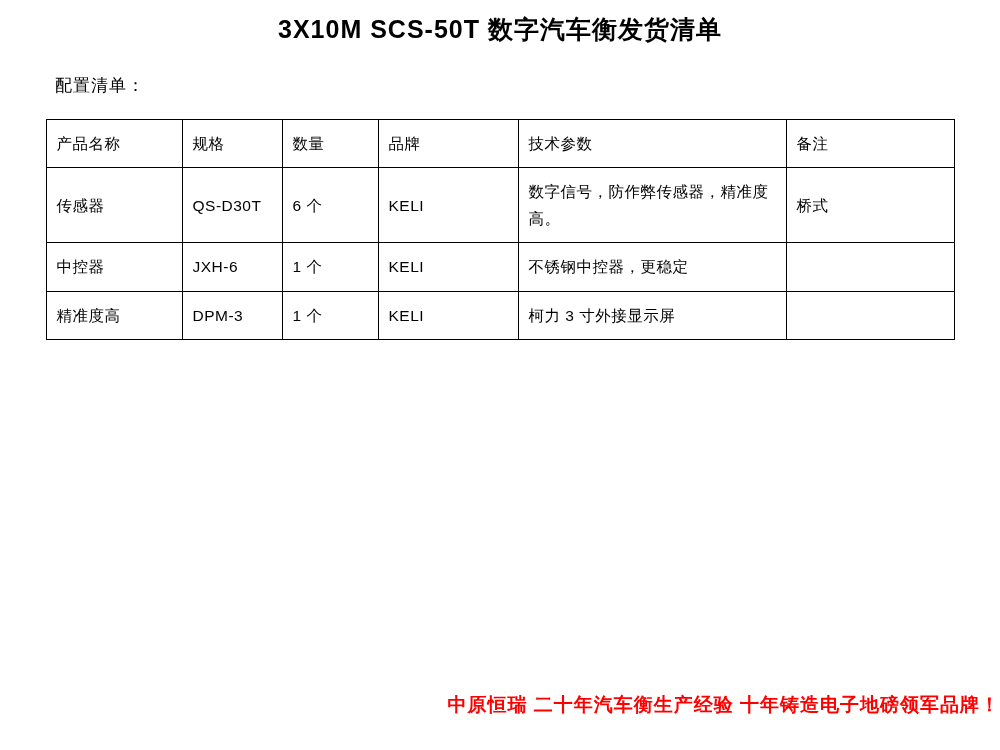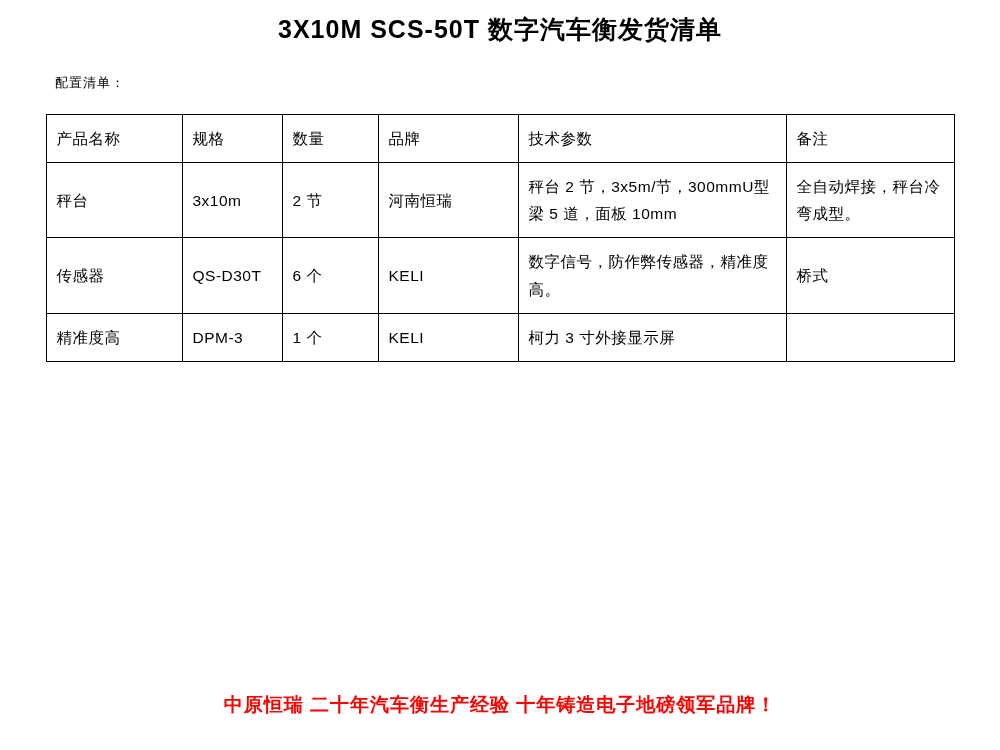--- a/index.html
+++ b/index.html
@@ -22,21 +22,21 @@
   }
   .doc-title {
     text-align: center;
     font-size: 25px;
     font-weight: bold;
     letter-spacing: 1px;
     padding-top: 14px;
     line-height: 1.2;
   }
   .subtitle {
-    font-size: 13px;
+    font-size: 17px;
     margin: 30px 0 0 55px;
     letter-spacing: 1px;
   }
   table.spec {
     border-collapse: collapse;
     margin: 22px auto 0 auto;
     width: 908px;
     table-layout: fixed;
   }
   table.spec td {
@@ -57,21 +57,21 @@
   .note-row td {
     font-size: 16px;
     padding-top: 12px;
     padding-bottom: 12px;
   }
   .footer {
     position: absolute;
     left: 0;
     right: 0;
     bottom: 32px;
-    text-align: center;
+    text-align: right;
     color: #ff0000;
     font-size: 19px;
     font-weight: bold;
     letter-spacing: 1px;
   }
 </style>
 </head>
 <body>
 
 <div class="page">
@@ -92,39 +92,39 @@
     <tbody>
       <tr>
         <td>产品名称</td>
         <td>规格</td>
         <td>数量</td>
         <td>品牌</td>
         <td>技术参数</td>
         <td>备注</td>
       </tr>
 
-      <tr>
-        <td>秤台</td>
-        <td>3x10m</td>
-        <td>2 节</td>
-        <td>河南恒瑞</td>
-        <td>秤台 2 节，3x5m/节，300mmU型梁 5 道，面板 10mm</td>
-        <td>全自动焊接，秤台冷弯成型。</td>
-      </tr>
 
       <tr>
         <td>传感器</td>
         <td>QS-D30T</td>
         <td>6 个</td>
         <td>KELI</td>
         <td>数字信号，防作弊传感器，精准度高。</td>
         <td>桥式</td>
       </tr>
 
 
+      <tr>
+        <td>中控器</td>
+        <td>JXH-6</td>
+        <td>1 个</td>
+        <td>KELI</td>
+        <td>不锈钢中控器，更稳定</td>
+        <td></td>
+      </tr>
 
       <tr>
         <td>精准度高</td>
         <td>DPM-3</td>
         <td>1 个</td>
         <td>KELI</td>
         <td>柯力 3 寸外接显示屏</td>
         <td></td>
       </tr>
 

